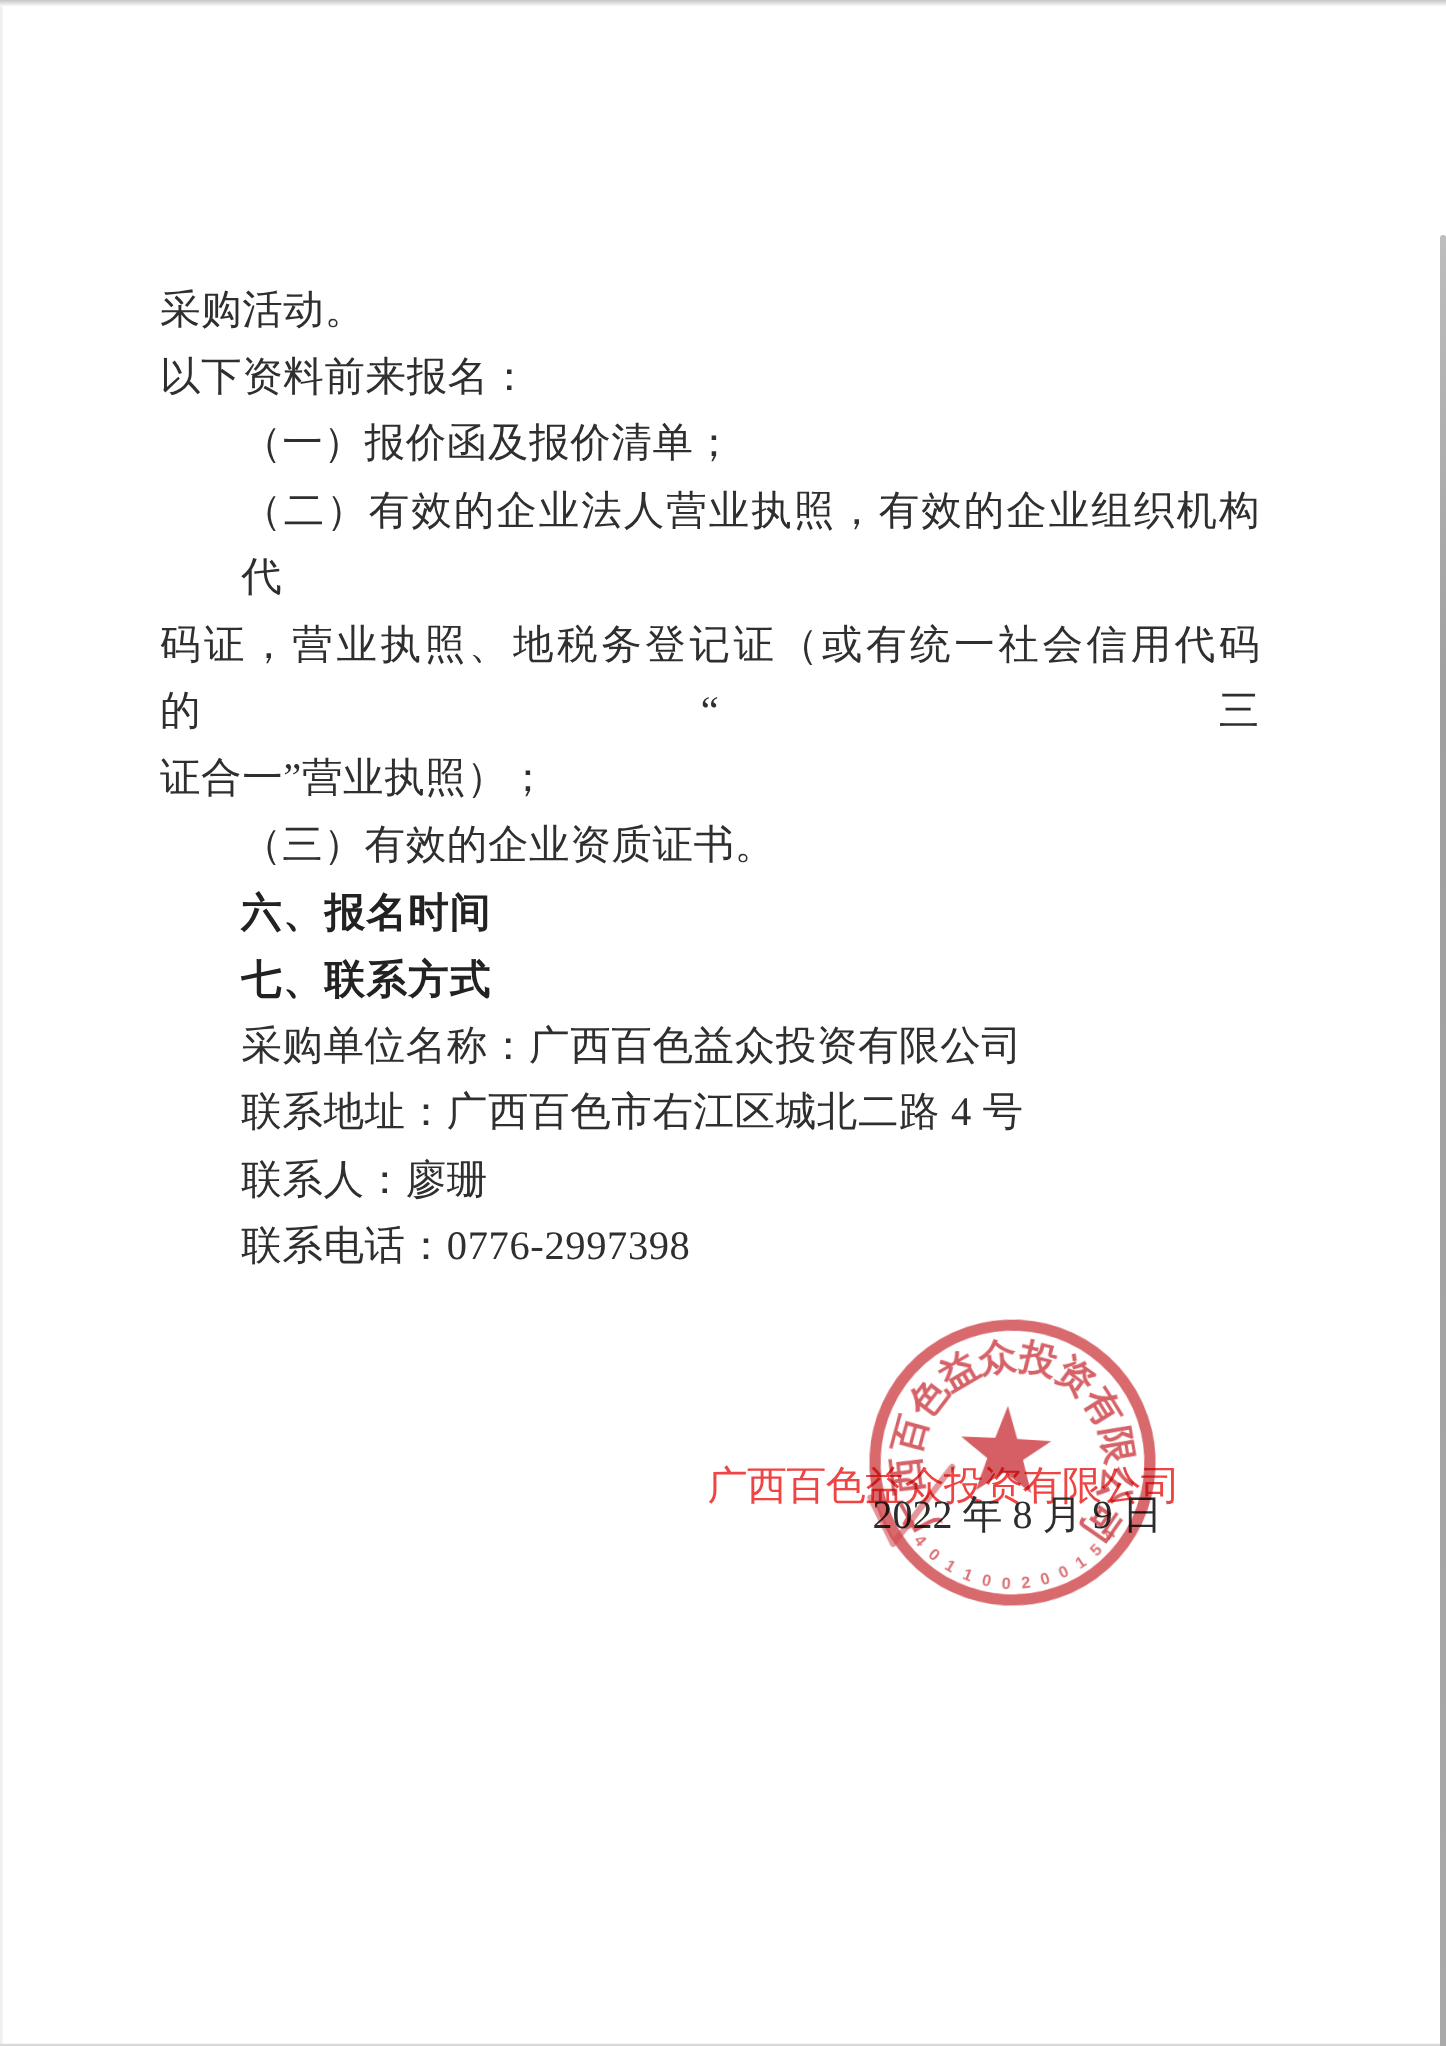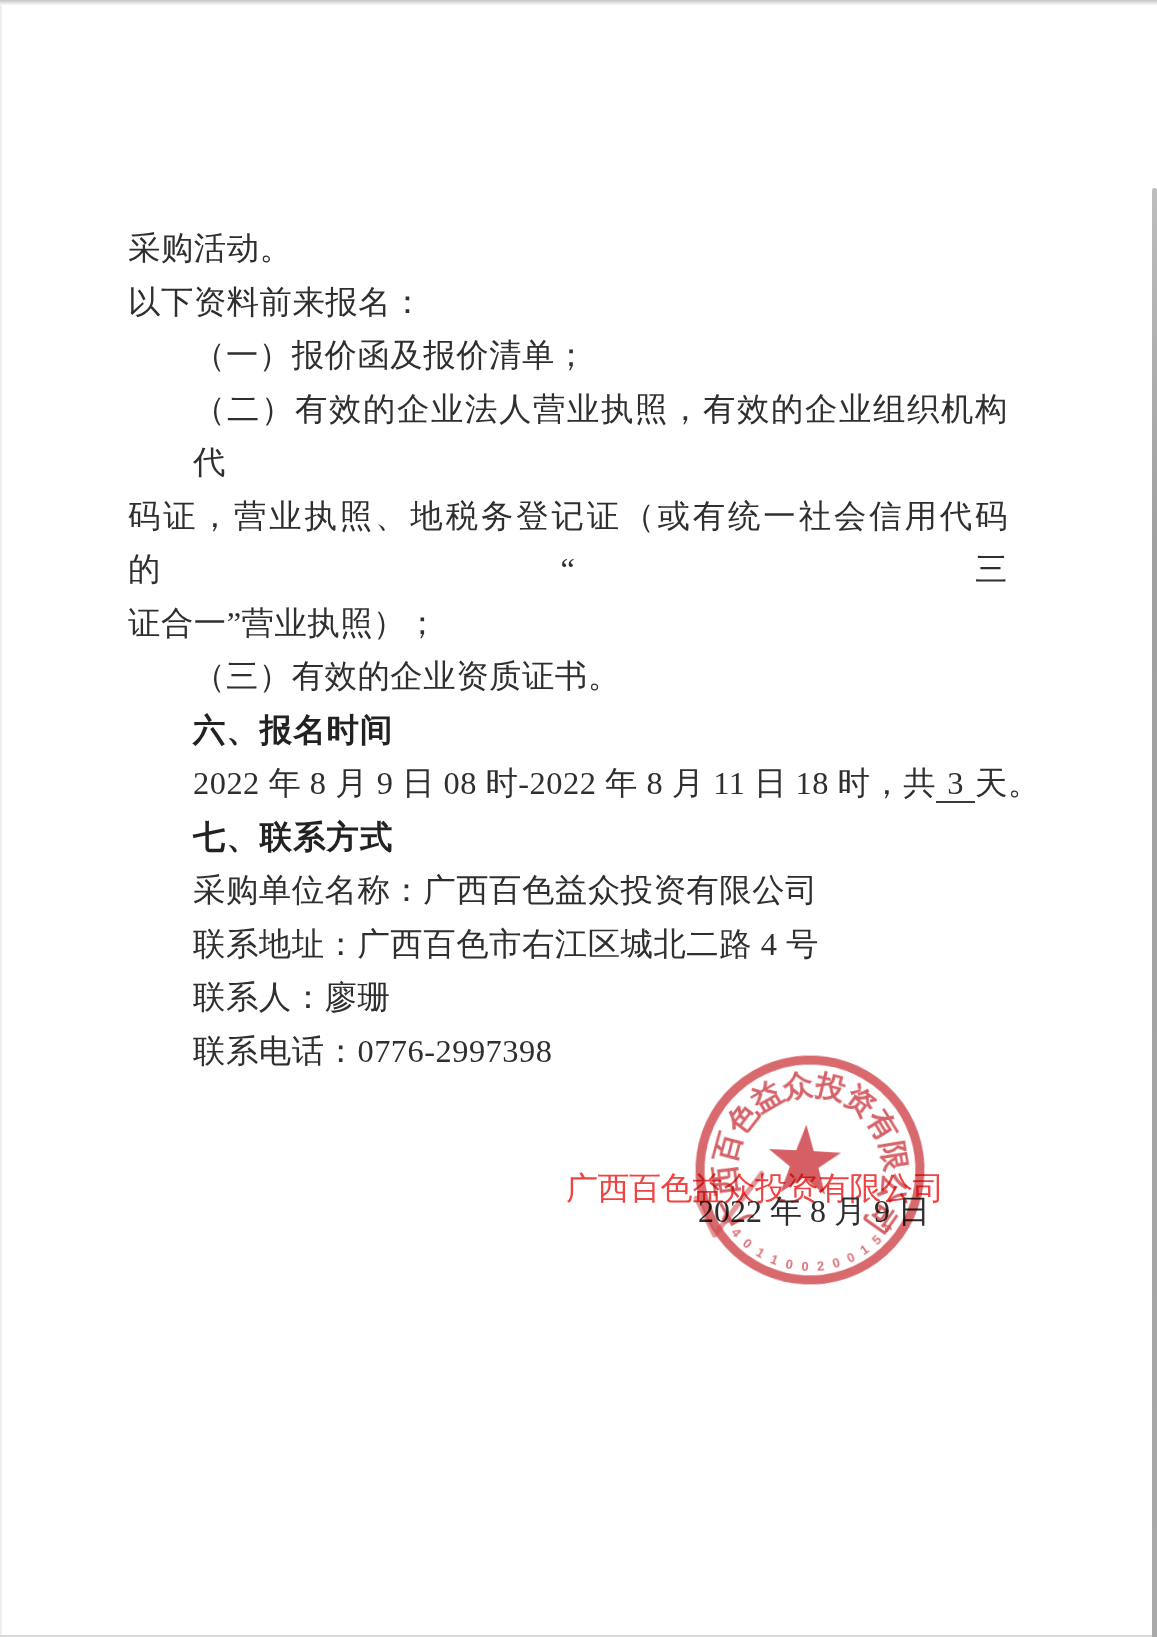--- a/index.html
+++ b/index.html
@@ -92,21 +92,20 @@
 
   <div class="doc">
     <p class="l">采购活动。</p>
     <p class="l">以下资料前来报名：</p>
     <p class="l ind">（一）报价函及报价清单；</p>
     <p class="l ind just">（二）有效的企业法人营业执照，有效的企业组织机构代</p>
     <p class="l just">码证，营业执照、地税务登记证（或有统一社会信用代码的“三</p>
     <p class="l">证合一”营业执照）；</p>
     <p class="l ind">（三）有效的企业资质证书。</p>
     <p class="l head ind">六、报名时间</p>
-    <p class="l ind"><span>2022 年 8 月 9 日 08 时-2022 年 8 月 11 日 18 时，共</span><span class="u">3</span><span>天。</span></p>
     <p class="l head ind">七、联系方式</p>
     <p class="l ind">采购单位名称：广西百色益众投资有限公司</p>
     <p class="l ind">联系地址：广西百色市右江区城北二路 4 号</p>
     <p class="l ind">联系人：廖珊</p>
     <p class="l ind">联系电话：0776-2997398</p>
   </div>
 
   <div class="sig-company">广西百色益众投资有限公司</div>
   <div class="sig-date">2022 年 8 月 9 日</div>
 

